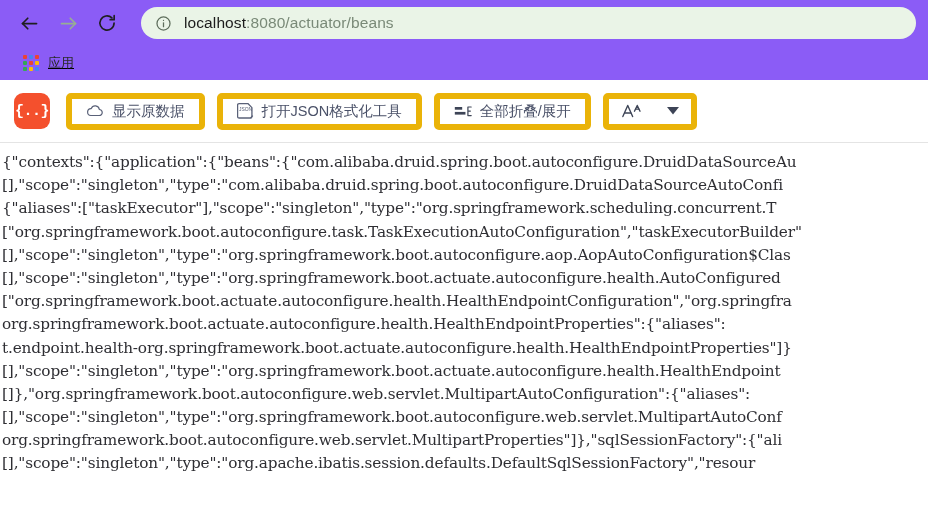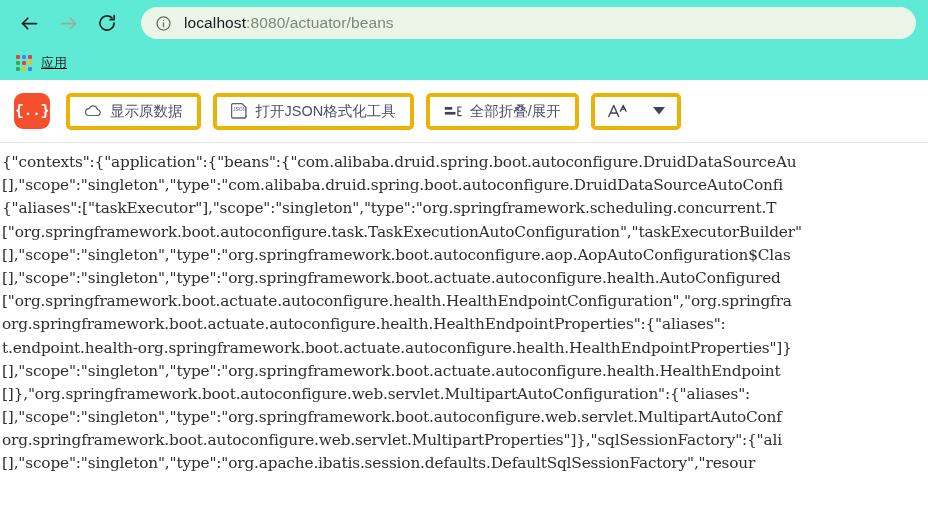--- a/index.html
+++ b/index.html
@@ -10,21 +10,21 @@
     width: 928px;
     height: 528px;
     overflow: hidden;
     background: #ffffff;
     font-family: "Liberation Sans", sans-serif;
     -webkit-font-smoothing: antialiased;
   }
 
   
   .browser-chrome {
-    background: #5eead4;
+    background: #8b5cf6;
     height: 80px;
     position: relative;
     box-sizing: border-box;
   }
   .nav-row {
     display: flex;
     align-items: center;
     height: 46px;
     padding: 0 12px;
     box-sizing: border-box;
@@ -64,21 +64,21 @@
     color: #7a8a78;
     white-space: nowrap;
     letter-spacing: 0.1px;
   }
   .url-host { color: #1b1b1b; }
 
   .bookmark-row {
     display: flex;
     align-items: center;
     height: 34px;
-    padding: 0 16px;
+    padding: 0 23px;
     box-sizing: border-box;
     text-decoration: underline;
   }
   .apps-grid {
     width: 16px;
     height: 16px;
     display: grid;
     grid-template-columns: repeat(3, 4px);
     grid-template-rows: repeat(3, 4px);
     gap: 2px;
@@ -118,21 +118,21 @@
     justify-content: center;
     font-family: "Liberation Mono", monospace;
     font-size: 15px;
     font-weight: bold;
     flex: 0 0 auto;
     margin-right: 16px;
     letter-spacing: -0.5px;
   }
   .tb-btn {
     height: 37px;
-    border: 4px solid #eab308;
+    border: 6px solid #eab308;
     border-radius: 5px;
     background: #fff;
     display: flex;
     align-items: center;
     padding: 0 14px;
     margin-right: 12px;
     box-sizing: border-box;
     flex: 0 0 auto;
     color: #4a5168;
     font-size: 14.5px;

